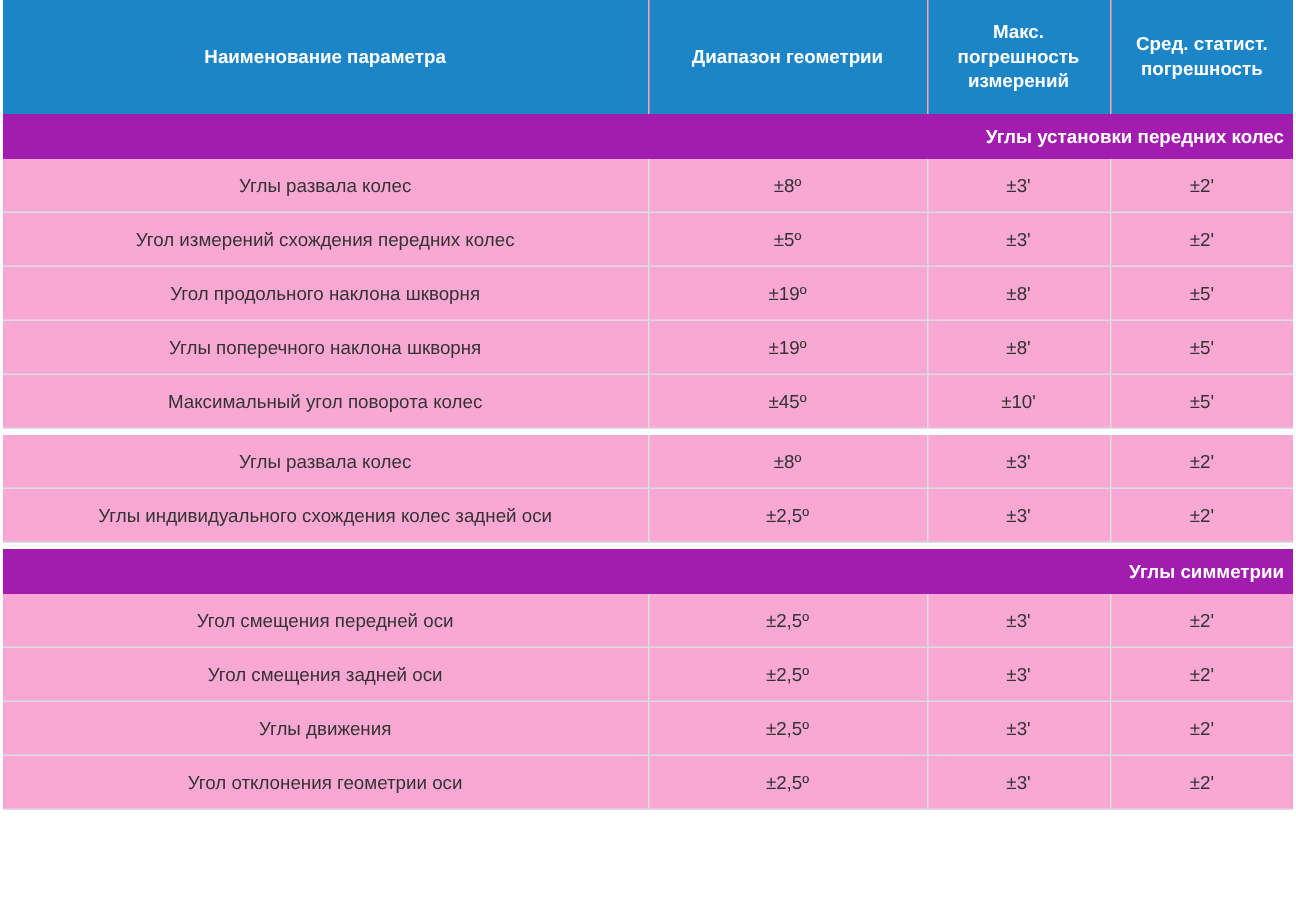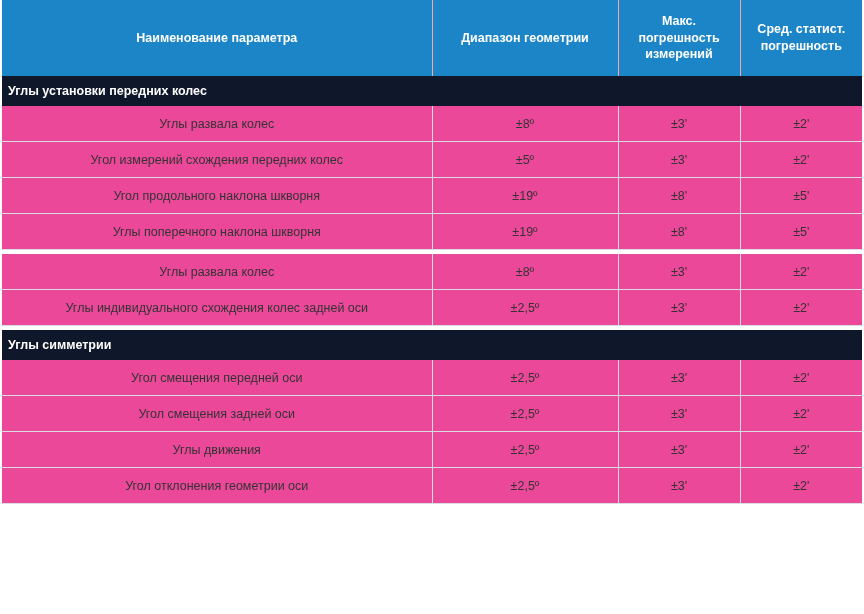--- a/index.html
+++ b/index.html
@@ -38,38 +38,38 @@
     text-align: center;
     vertical-align: middle;
     padding: 10px 6px;
     height: 56px;
     border-right: 1px solid #fca5a5;
     line-height: 1.35;
   }
   thead th:last-child { border-right: none; }
 
   tr.section td {
-    background: #0f172a;
+    background: #a21caf;
     color: #ffffff;
     font-size: 12.5px;
     font-weight: bold;
-    text-align: left;
+    text-align: right;
     padding: 7px 6px;
     height: 16px;
     border: none;
   }
 
   tbody td {
     font-size: 12.5px;
     color: #333333;
     text-align: center;
     padding: 9px 6px;
     border-bottom: 1px solid #d9dde1;
     border-right: 1px solid #d9dde1;
-    background: #ec4899;
+    background: #f9a8d4;
     height: 17px;
   }
   tbody td:last-child { border-right: none; }
   tbody tr.data td:first-child { border-left: none; }
 
   tr.section + tr.data td { border-top: none; }
 
   .spacer-row td {
     height: 4px;
     padding: 0;
@@ -117,20 +117,26 @@
           <td>±19º</td>
           <td>±8'</td>
           <td>±5'</td>
         </tr>
         <tr class="data">
           <td>Углы поперечного наклона шкворня</td>
           <td>±19º</td>
           <td>±8'</td>
           <td>±5'</td>
         </tr>
+        <tr class="data">
+          <td>Максимальный угол поворота колес</td>
+          <td>±45º</td>
+          <td>±10'</td>
+          <td>±5'</td>
+        </tr>
         <tr class="spacer-row">
           <td colspan="4"></td>
         </tr>
         <tr class="data">
           <td>Углы развала колес</td>
           <td>±8º</td>
           <td>±3'</td>
           <td>±2'</td>
         </tr>
         <tr class="data">

